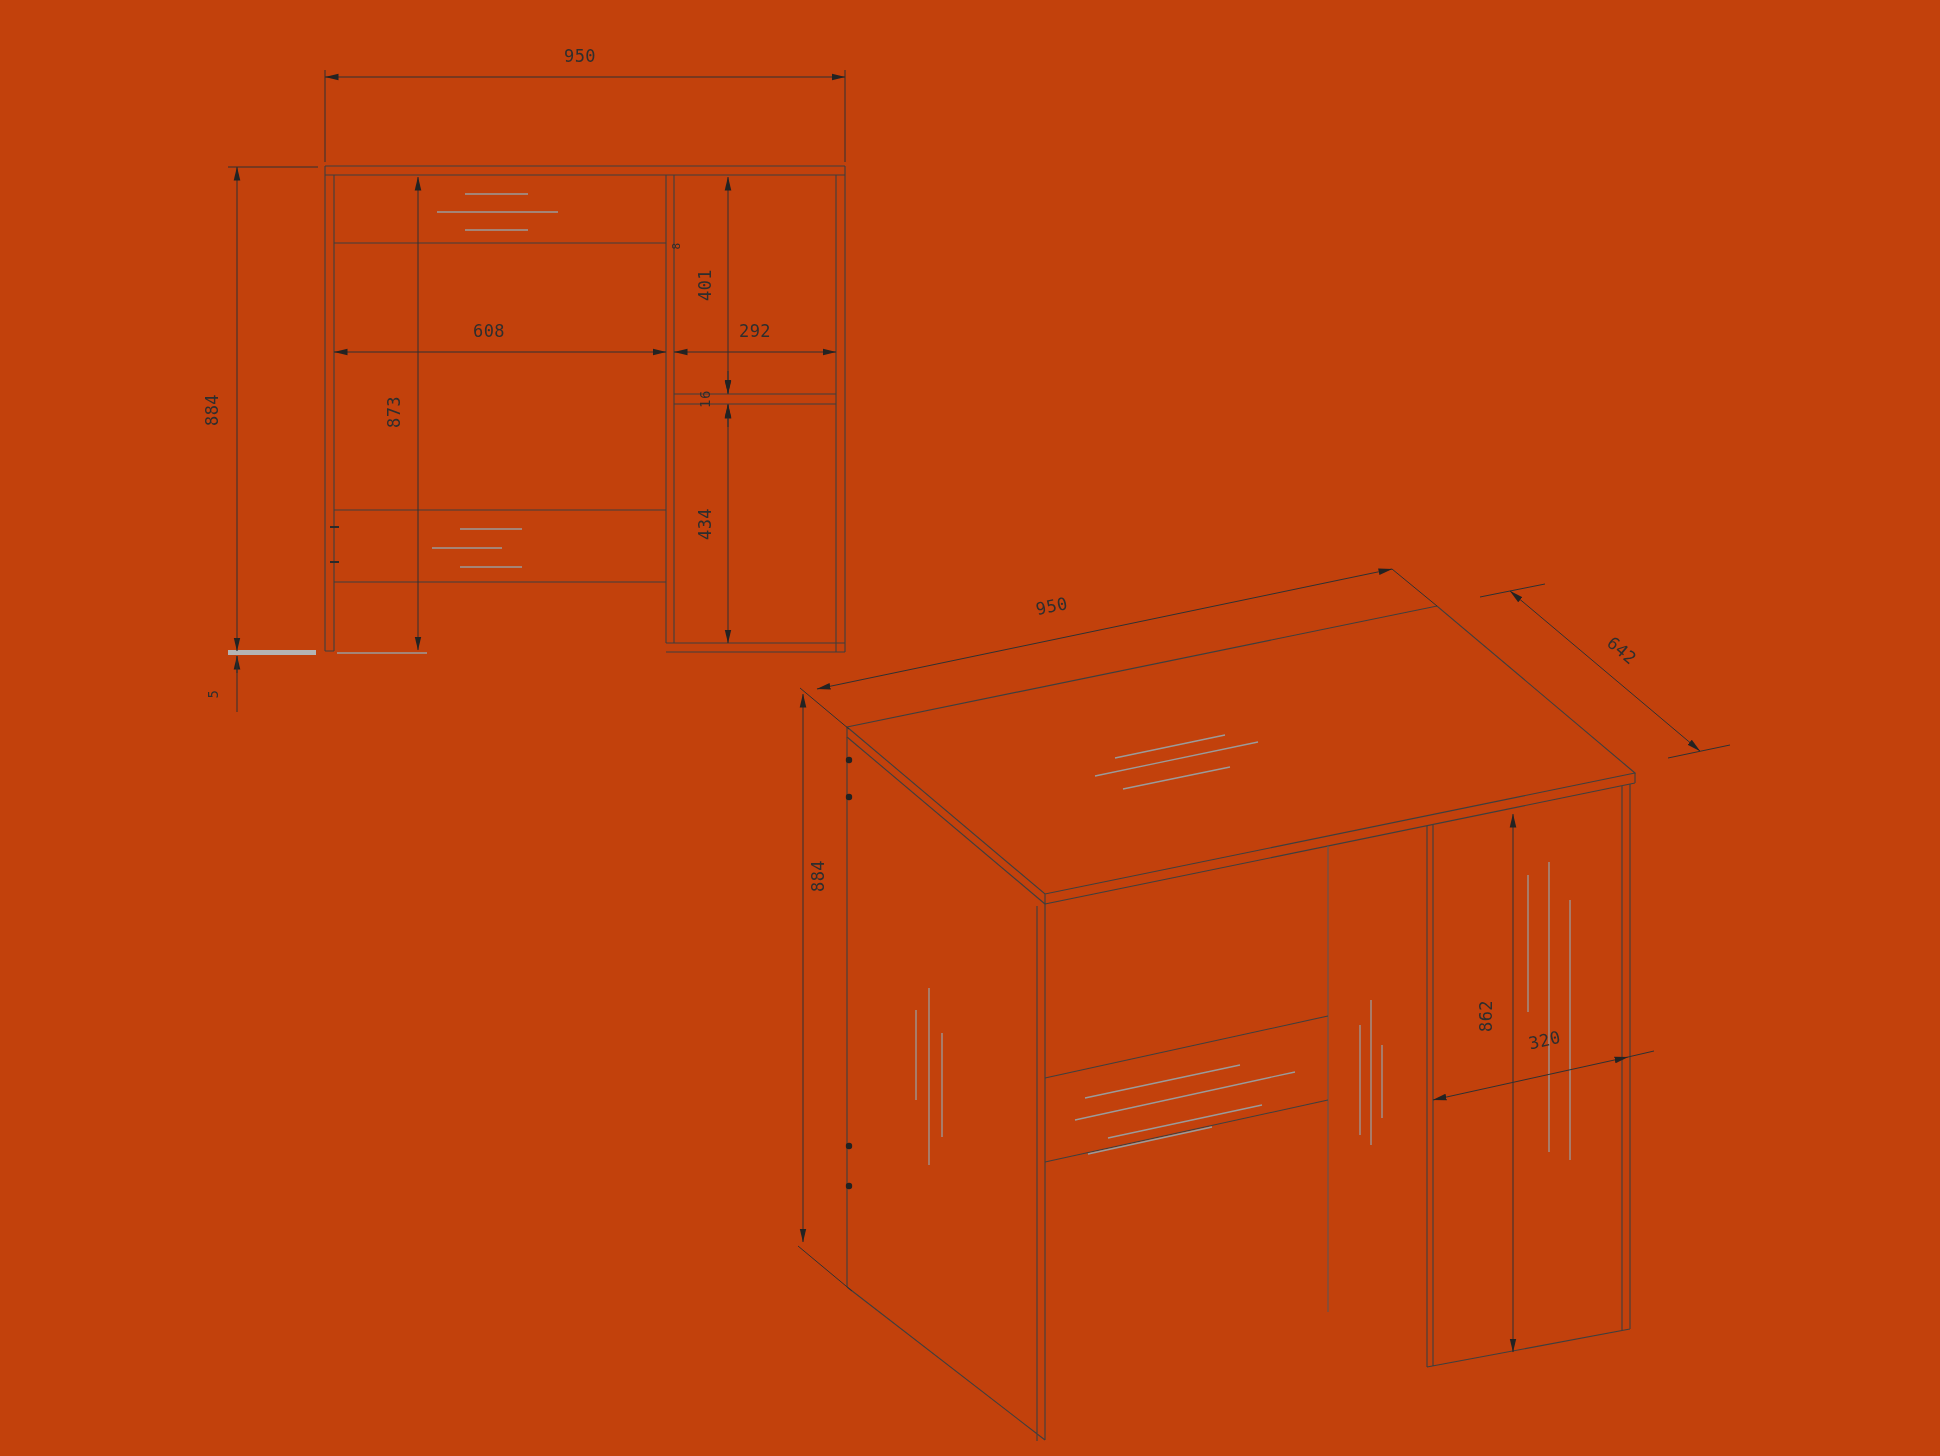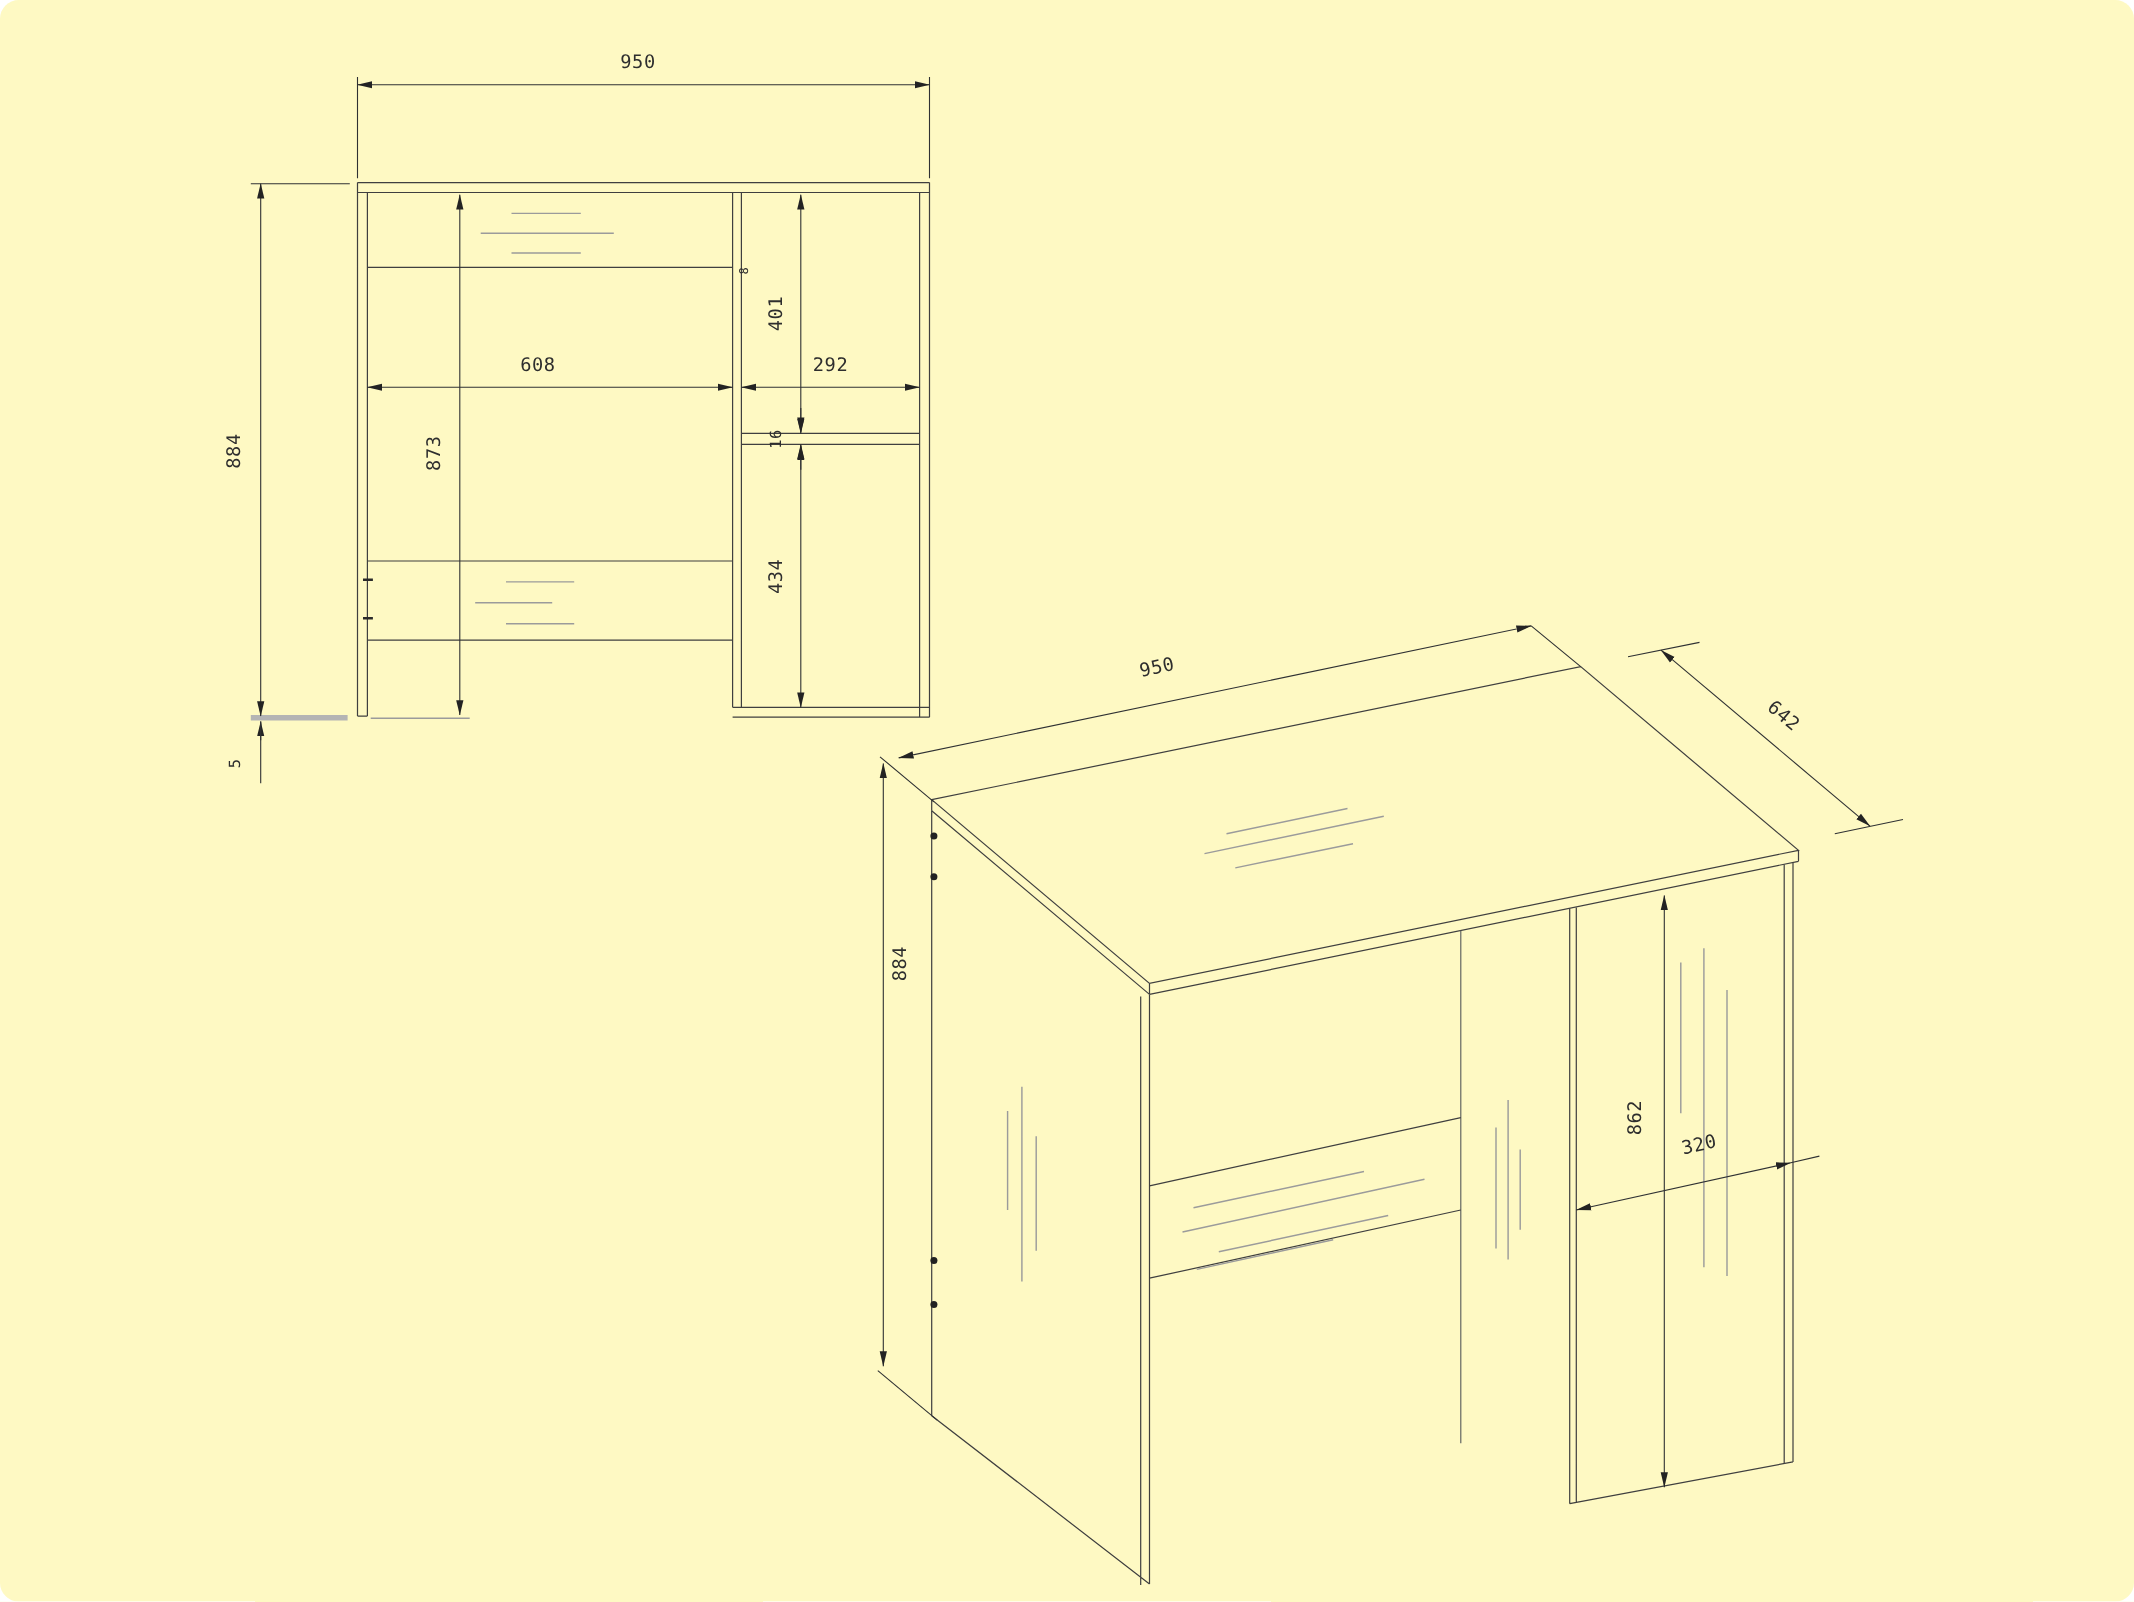--- a/index.html
+++ b/index.html
@@ -1,17 +1,17 @@
 <!DOCTYPE html>
 <html><head>
 <meta charset="utf-8">
 <style>
   html,body{margin:0;padding:0;background:#ffffff;}
-  .stage{position:relative;width:1940px;height:1456px;background:#fef9c3;overflow:hidden;
-         font-family:"DejaVu Sans Mono", monospace;border-radius:17px;}
+  .stage{position:relative;width:1940px;height:1456px;background:#c2410c;overflow:hidden;
+         font-family:"DejaVu Sans Mono", monospace;}
   svg{position:absolute;left:0;top:0;}
   .ln{stroke:#3f3f3f;stroke-width:1.1;fill:none;}
   .thin{stroke:#55585a;stroke-width:1;fill:none;}
   .dim{stroke:#2f3133;stroke-width:1;fill:none;}
   .shade{stroke:#9b9b9b;stroke-width:1.3;fill:none;}
   .mark{stroke:#2a2a2a;stroke-width:2.2;fill:none;}
   text{fill:#2e2e2e;font-size:17px;letter-spacing:0.5px;}
   text.small{font-size:14px;}
   text.tiny{font-size:11px;}
 </style>

